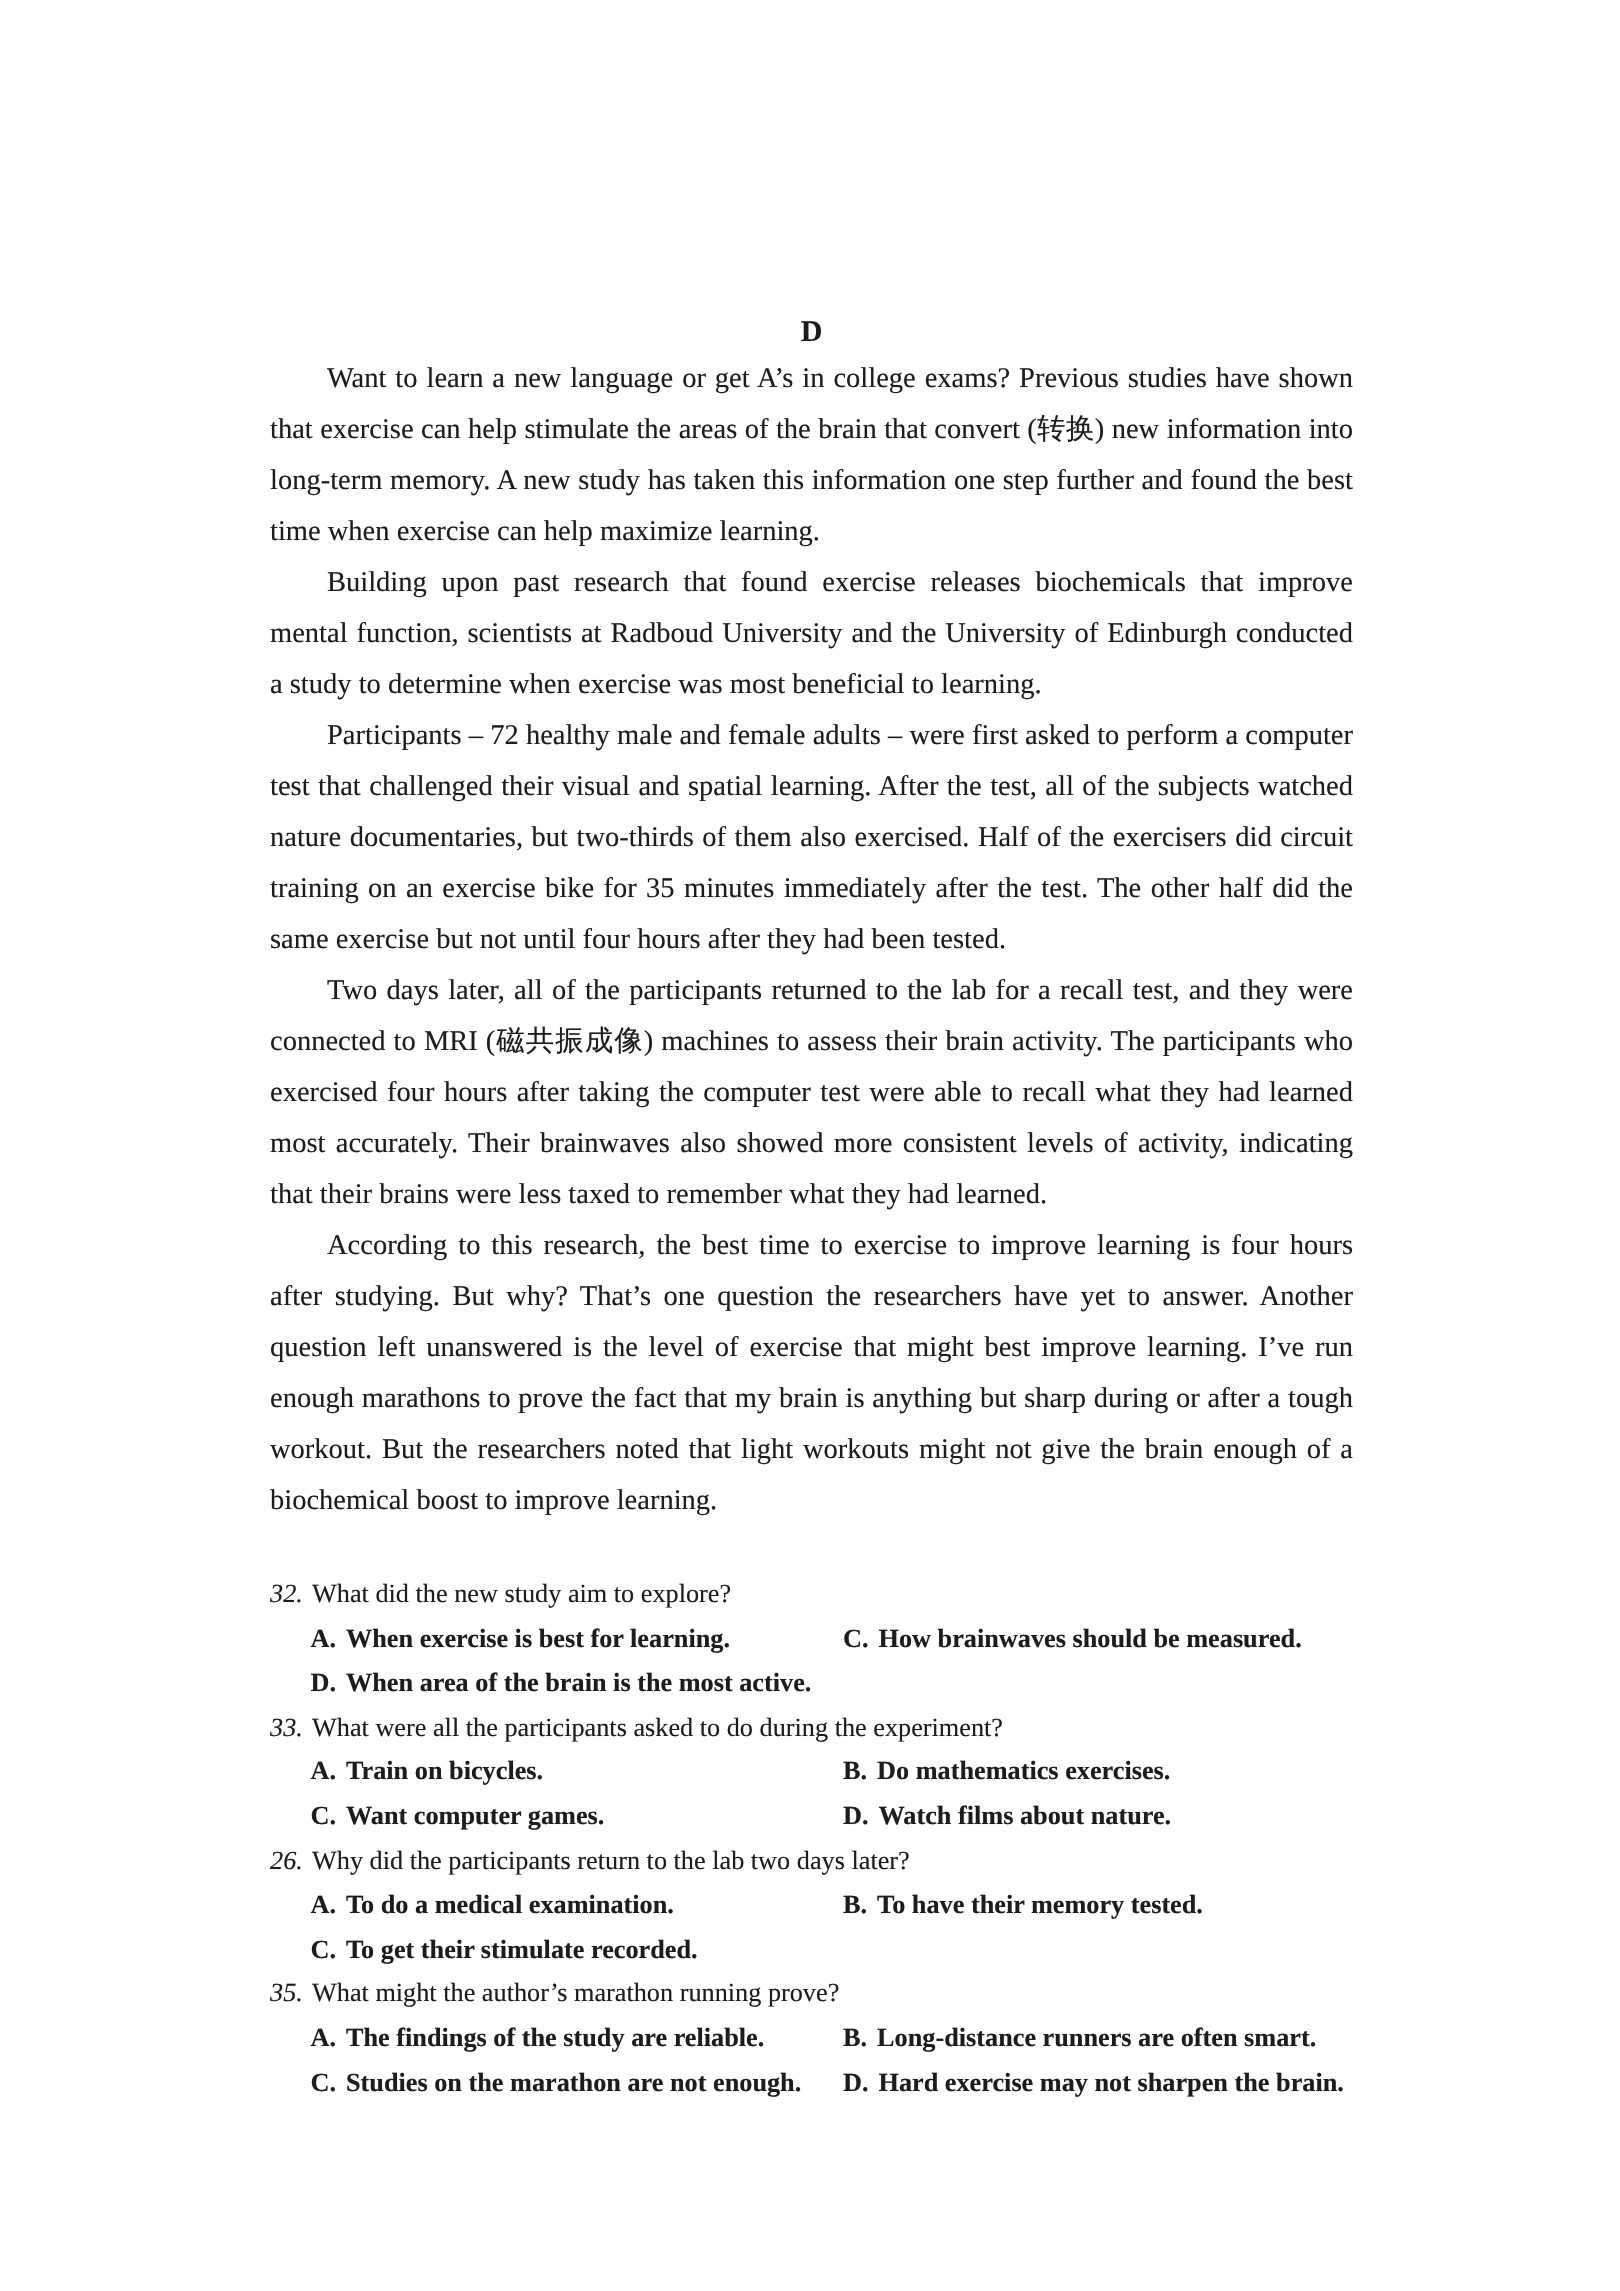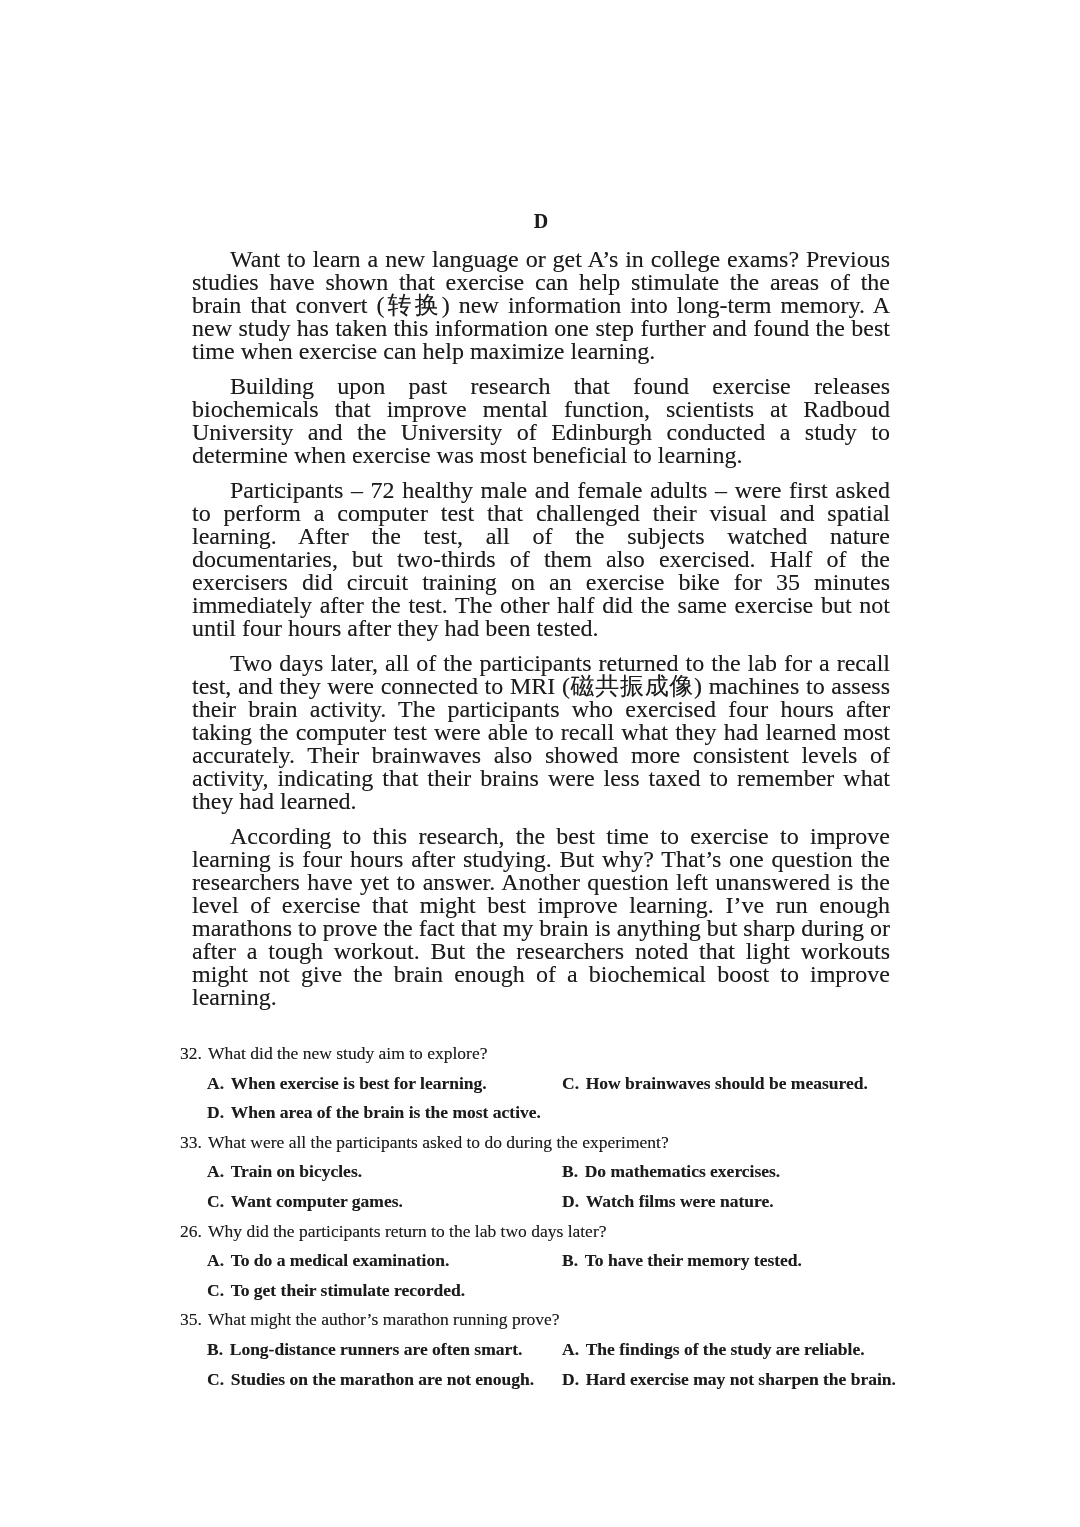--- a/index.html
+++ b/index.html
@@ -24,34 +24,34 @@
     width: 722px;
   }
   .section-heading {
     text-align: center;
     font-weight: bold;
     font-size: 20px;
     line-height: 30px;
     margin: 0;
   }
   .passage p {
-    margin: 12px;
-    font-size: 24px;
-    line-height: 23px;
+    margin: 0;
+    font-size: 19px;
+    line-height: 34px;
     text-align: justify;
     text-indent: 38px;
   }
   .questions {
     margin-top: 30px;
     font-size: 17.5px;
     line-height: 29.6px;
   }
   .question { margin: 0; }
   .q-line { white-space: nowrap; }
-  .q-num { margin-right: 0.35em; }
+  .q-num { margin-right: 0.35em; font-style: italic; }
   .options {
     display: grid;
     grid-template-columns: 355px auto;
     padding-left: 27px;
   }
   .option { white-space: nowrap; font-weight: bold; }
   .opt-label { margin-right: 0.38em; }
 </style>
 </head>
 <body>
@@ -83,42 +83,42 @@
       </div>
 
       <div class="question">
         <div class="q-line">
           <span class="q-num">33.</span><span class="q-text">What were all the participants asked to do during the experiment?</span>
         </div>
         <div class="options">
           <div class="option"><span class="opt-label">A.</span><span class="opt-text">Train on bicycles.</span></div>
           <div class="option"><span class="opt-label">B.</span><span class="opt-text">Do mathematics exercises.</span></div>
           <div class="option"><span class="opt-label">C.</span><span class="opt-text">Want computer games.</span></div>
-          <div class="option"><span class="opt-label">D.</span><span class="opt-text">Watch films were nature.</span></div>
+          <div class="option"><span class="opt-label">D.</span><span class="opt-text">Watch films about nature.</span></div>
         </div>
       </div>
 
       <div class="question">
         <div class="q-line">
           <span class="q-num">26.</span><span class="q-text">Why did the participants return to the lab two days later?</span>
         </div>
         <div class="options">
           <div class="option"><span class="opt-label">A.</span><span class="opt-text">To do a medical examination.</span></div>
           <div class="option"><span class="opt-label">B.</span><span class="opt-text">To have their memory tested.</span></div>
           <div class="option"><span class="opt-label">C.</span><span class="opt-text">To get their stimulate recorded.</span></div>
         </div>
       </div>
 
       <div class="question">
         <div class="q-line">
           <span class="q-num">35.</span><span class="q-text">What might the author’s marathon running prove?</span>
         </div>
         <div class="options">
+          <div class="option"><span class="opt-label">A.</span><span class="opt-text">The findings of the study are reliable.</span></div>
           <div class="option"><span class="opt-label">B.</span><span class="opt-text">Long-distance runners are often smart.</span></div>
-          <div class="option"><span class="opt-label">A.</span><span class="opt-text">The findings of the study are reliable.</span></div>
           <div class="option"><span class="opt-label">C.</span><span class="opt-text">Studies on the marathon are not enough.</span></div>
           <div class="option"><span class="opt-label">D.</span><span class="opt-text">Hard exercise may not sharpen the brain.</span></div>
         </div>
       </div>
 
     </div>
   </div>
 </div>
 
 </body></html>

